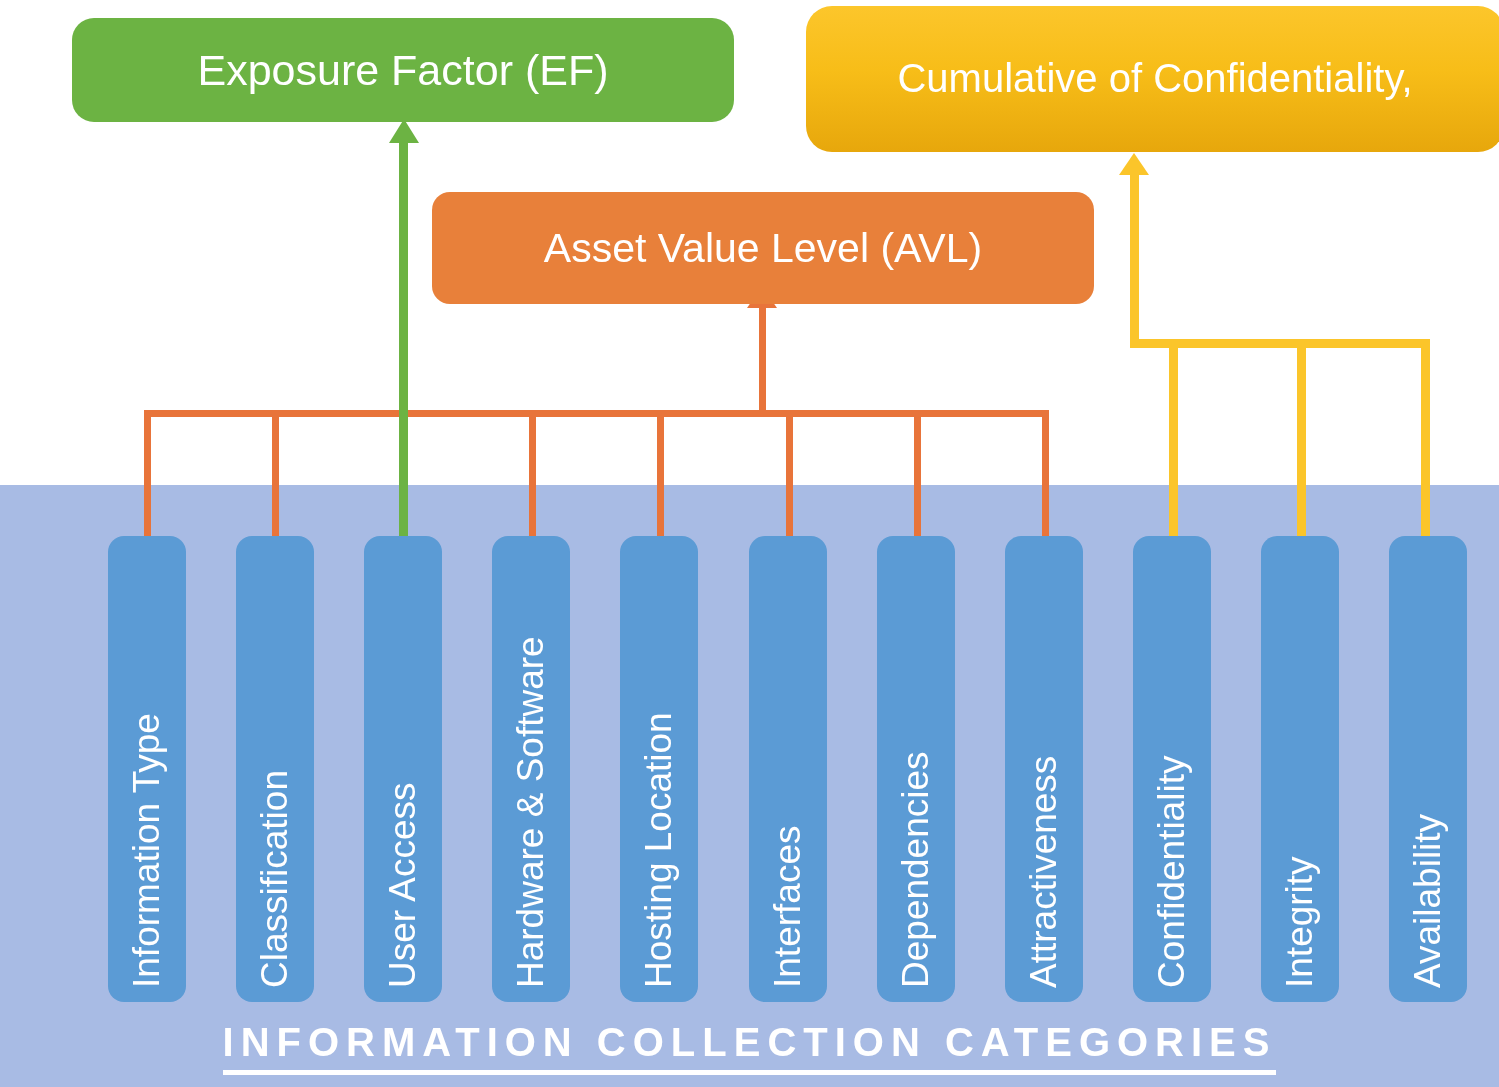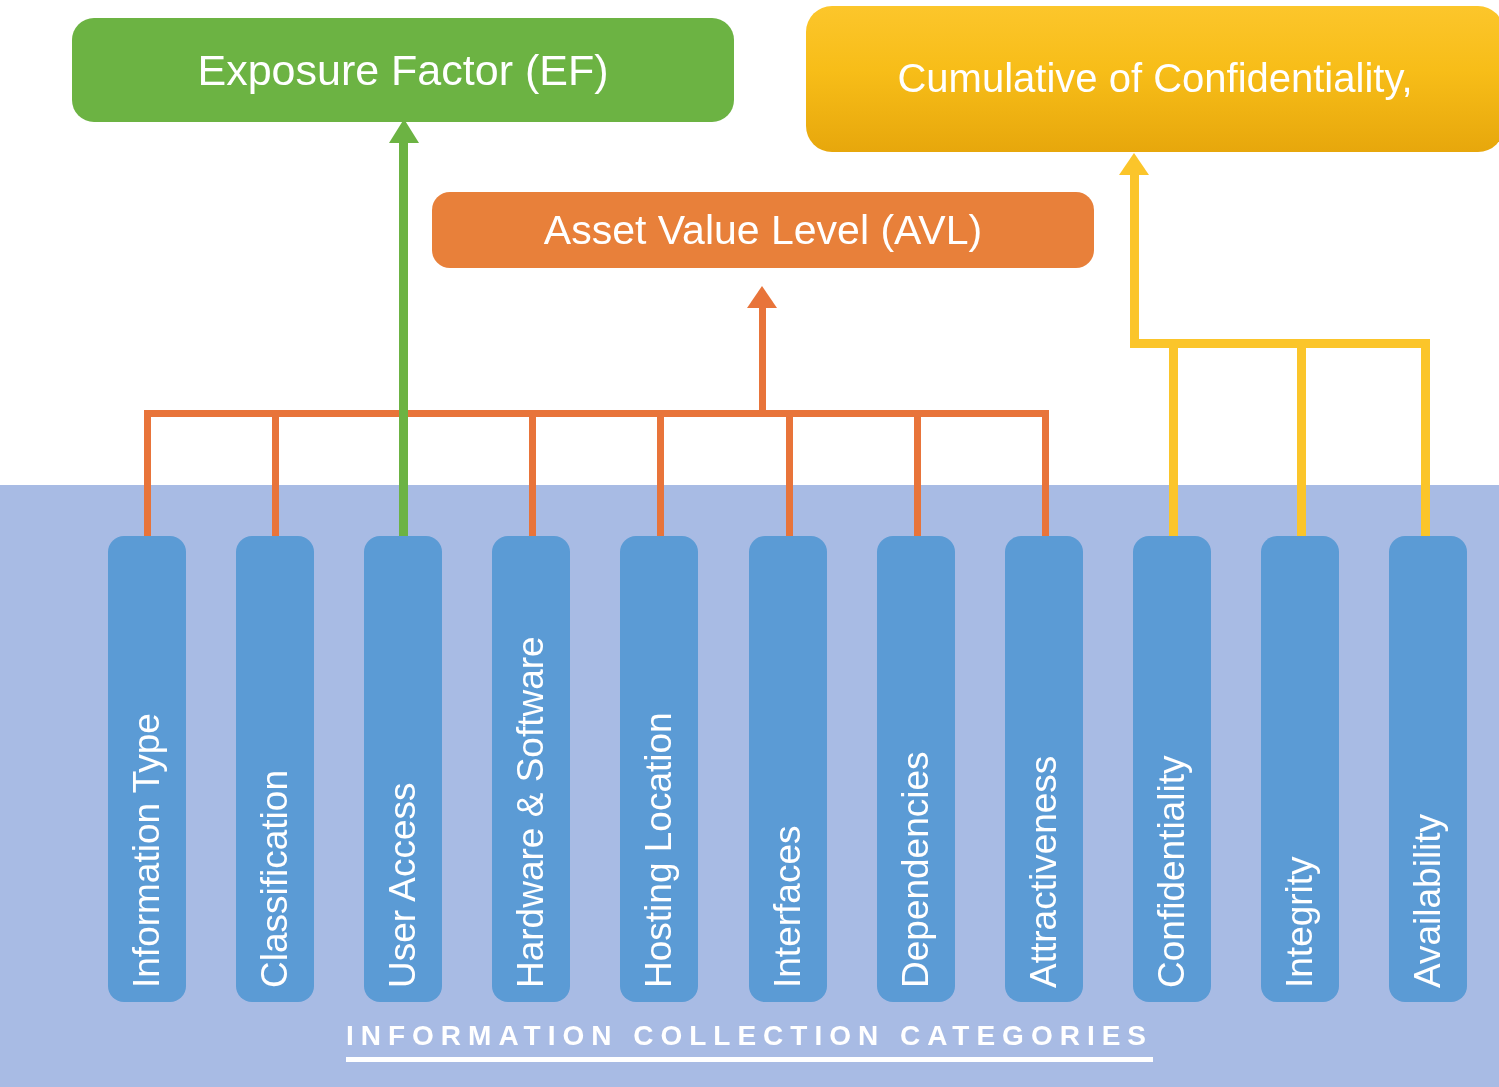--- a/index.html
+++ b/index.html
@@ -60,21 +60,21 @@
     background: linear-gradient(to bottom, #fcc62b 0%, #f7bd18 45%, #e7a70c 100%);
     font-size: 40px;
     border-radius: 26px;
     z-index: 6;
   }
 
   .box-avl {
     left: 432px;
     top: 192px;
     width: 662px;
-    height: 76px;
+    height: 112px;
     background: #e8803a;
     font-size: 41px;
     border-radius: 18px;
     z-index: 6;
   }
 
   
   .wire {
     position: absolute;
   }
@@ -126,21 +126,21 @@
   }
 
   
   .footer-caption {
     position: absolute;
     left: 0;
     top: 1020px;
     width: 1499px;
     text-align: center;
     color: #ffffff;
-    font-size: 28px;
+    font-size: 40px;
     font-weight: bold;
     letter-spacing: 7px;
     z-index: 7;
   }
   .footer-caption span {
     border-bottom: 5px solid #ffffff;
     padding-bottom: 6px;
   }
 </style>
 </head>

